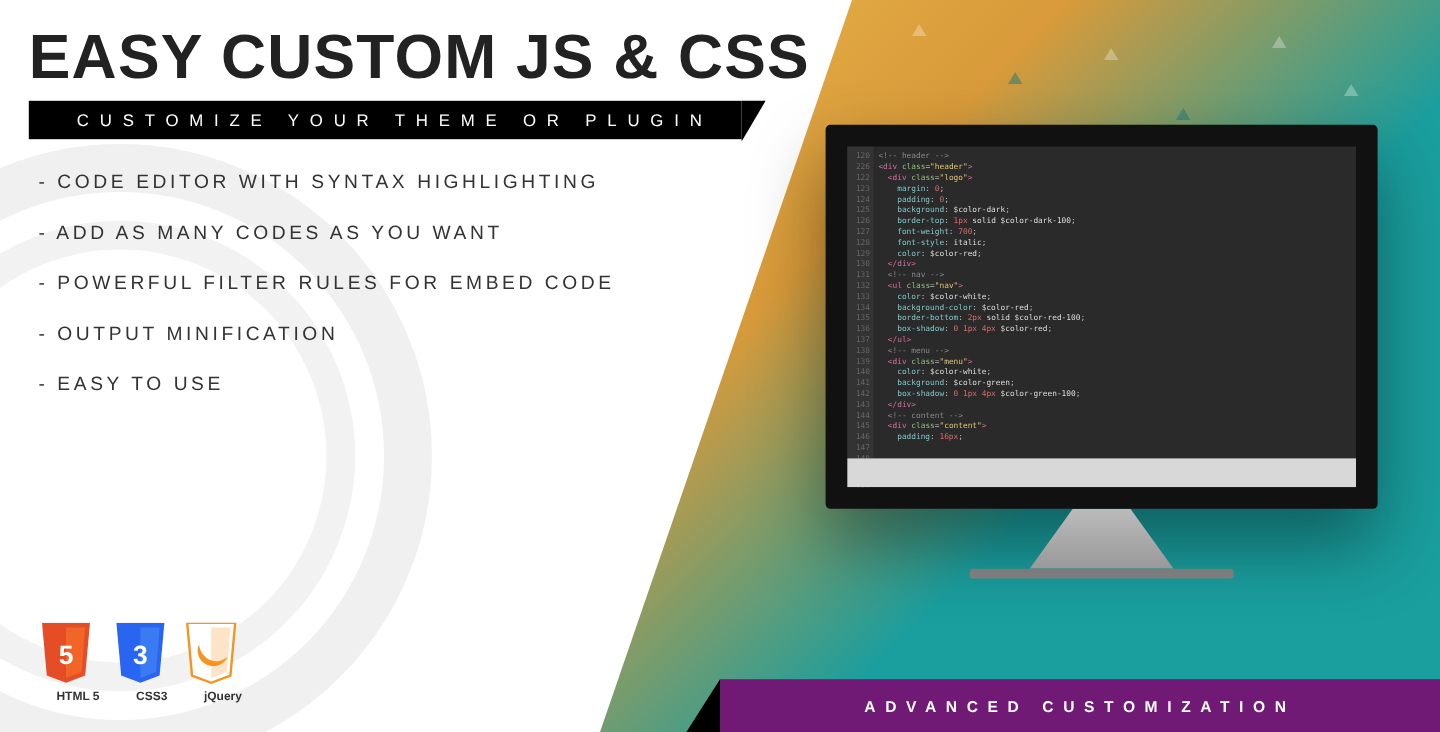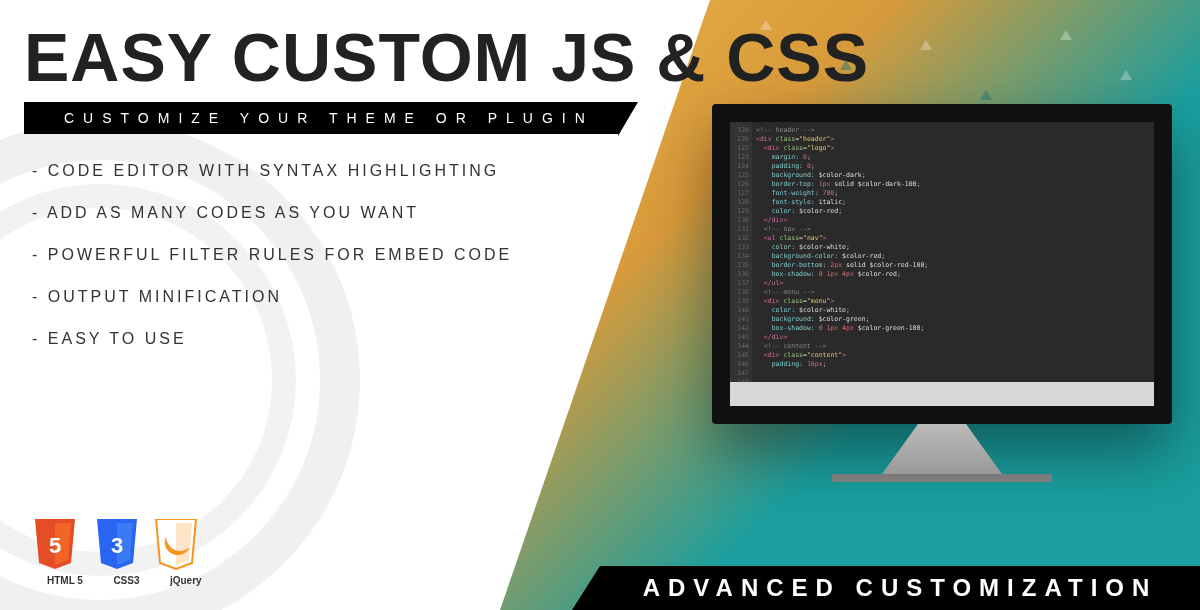--- a/index.html
+++ b/index.html
@@ -50,21 +50,21 @@
   border-right: 6px solid transparent;
   border-bottom: 10px solid rgba(255,255,255,0.3);
 }
 .header {
   position: relative;
   z-index: 2;
   padding: 18px 0 0 24px;
 }
 .title {
   font-family: Arial Black, Arial, sans-serif;
-  font-size: 68px;
+  font-size: 52px;
   font-weight: 900;
   letter-spacing: 1px;
   color: #222;
 }
 .subtitle-bar {
   display: inline-block;
   background: #000;
   color: #fff;
   font-size: 14px;
   letter-spacing: 9px;
@@ -115,21 +115,21 @@
 }
 .badge-shield {
   width: 48px;
   height: 54px;
   position: relative;
 }
 .shield-svg { width: 48px; height: 54px; }
 .badge-label { margin-top: 2px; color: #333; margin-left: 19px; }
 .monitor {
   position: absolute;
-  right: 28px;
+  right: 52px;
   top: 104px;
   width: 460px;
   z-index: 3;
 }
 .monitor-screen {
   width: 460px;
   height: 320px;
   background: #2a2a2a;
   border: 18px solid #111;
   border-radius: 4px;
@@ -179,28 +179,28 @@
 .code {
   padding: 4px 6px 0 4px;
   white-space: pre;
 }
 .footer-bar {
   position: absolute;
   right: 0;
   bottom: 0;
   width: 600px;
   height: 44px;
-  background: #000000;
+  background: #701a75;
   color: #fff;
   z-index: 4;
   display: flex;
   align-items: center;
   justify-content: center;
   letter-spacing: 8px;
-  font-size: 24px;
+  font-size: 13px;
   font-weight: bold;
 }
 .footer-bar::before {
   content: "";
   position: absolute;
   left: -28px;
   top: 0;
   width: 0;
   height: 0;
   border-bottom: 44px solid #000;

